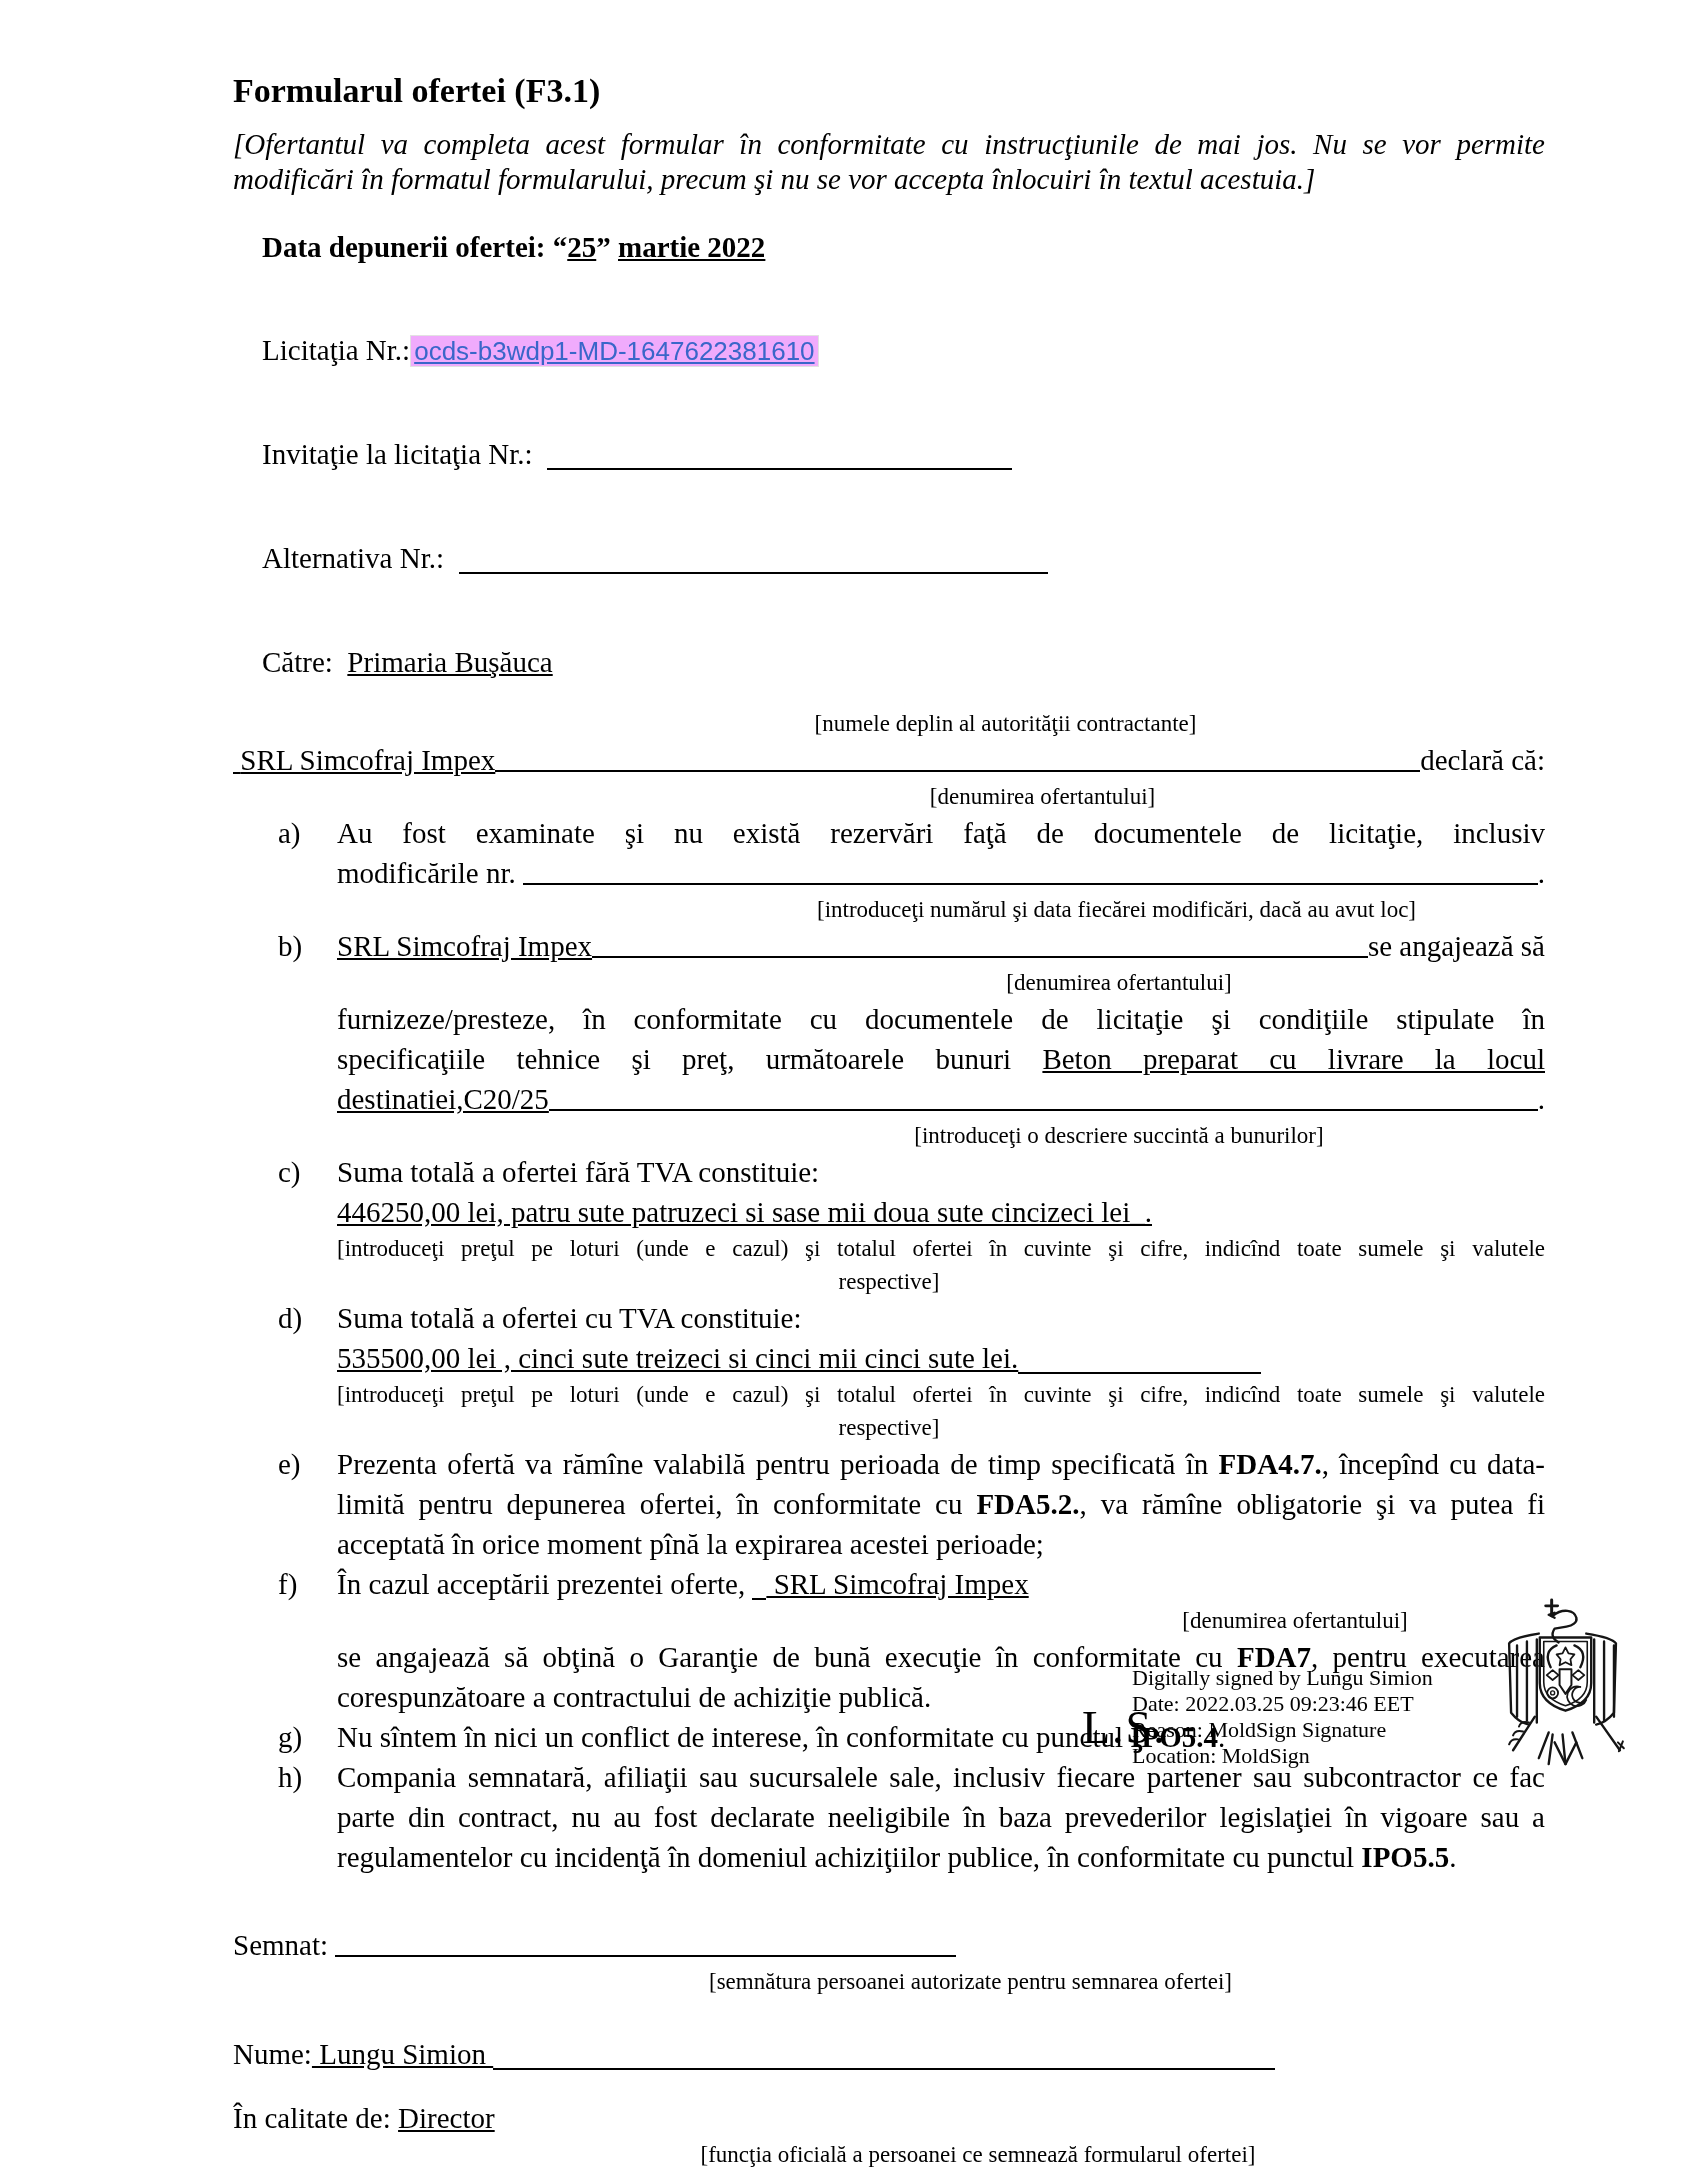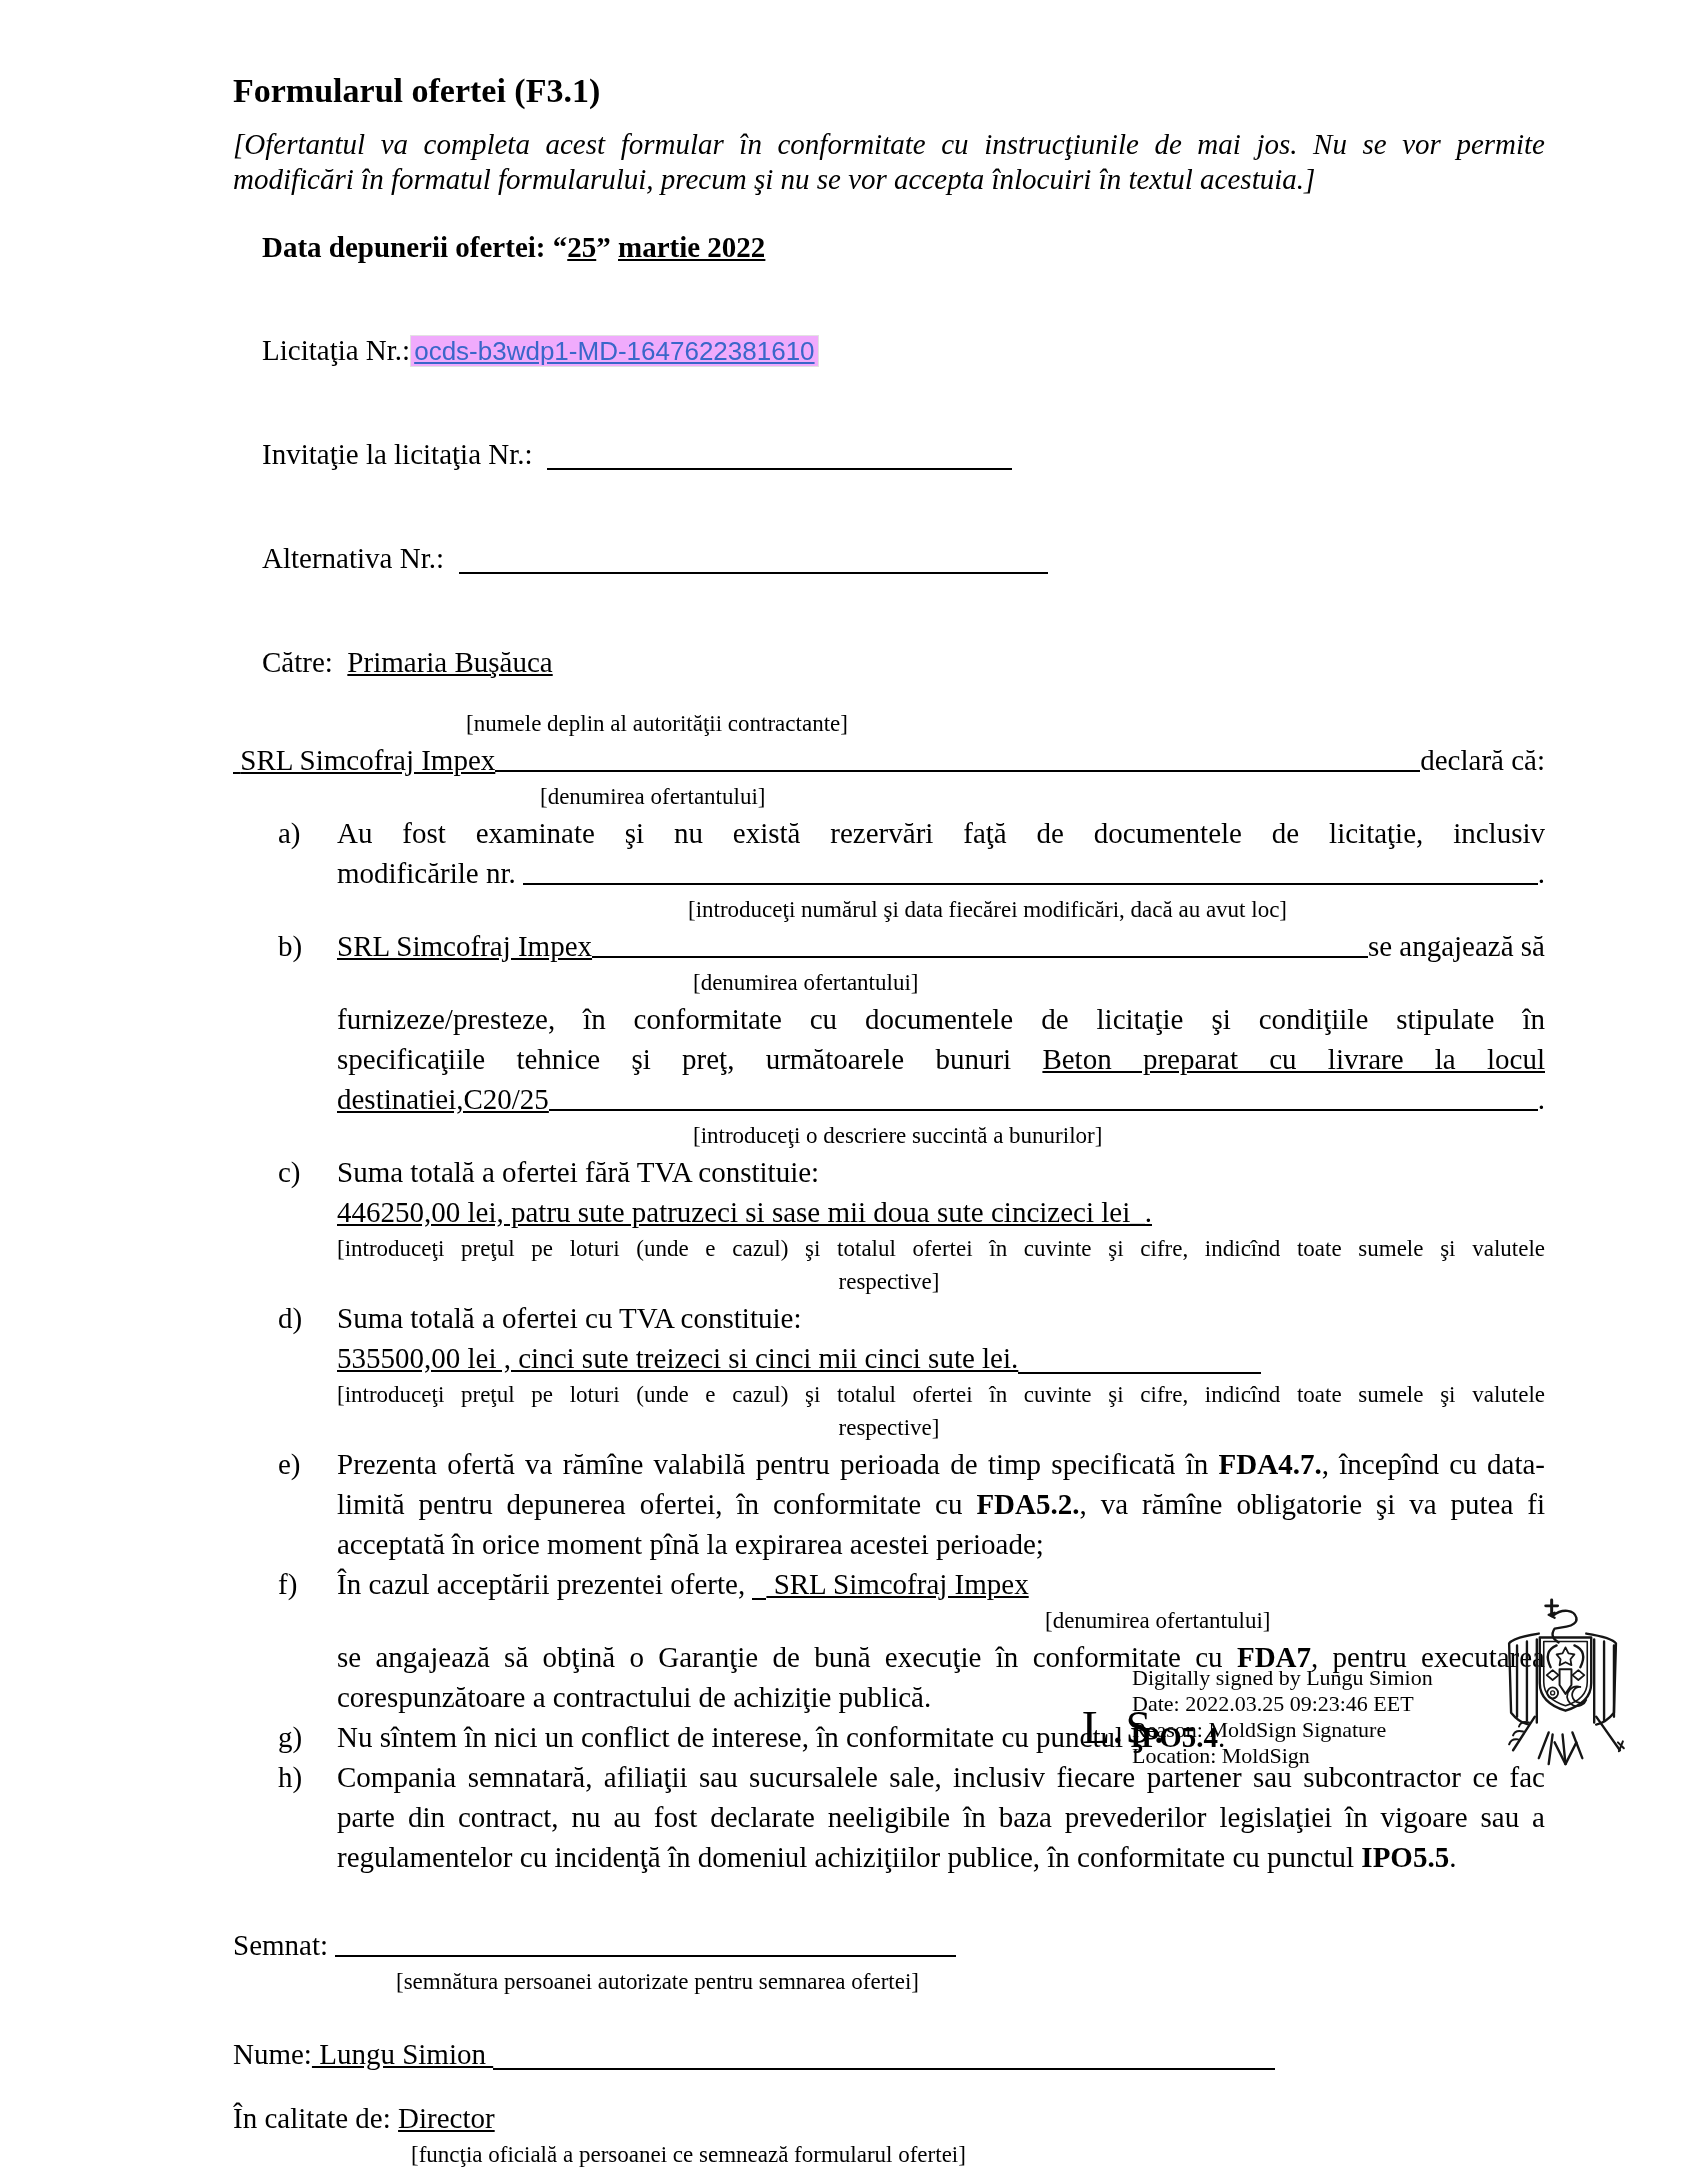--- a/index.html
+++ b/index.html
@@ -6,21 +6,21 @@
   body{
     width:1683px;height:2178px;background:#ffffff;color:#000;
     font-family:"Liberation Serif",serif;font-size:29px;
     position:relative;overflow:hidden;
   }
   .content{position:absolute;left:233px;top:0;width:1312px;}
   .title{font-weight:bold;font-size:34px;line-height:40px;text-align:left;margin-top:71px;margin-bottom:16px;}
   .intro{font-style:italic;text-align:justify;line-height:35px;}
   .hline{line-height:30px;margin-top:13px;white-space:pre-wrap;}
   .hline.first{margin-top:5px;font-weight:bold;}
-  .hint{font-size:23px;line-height:33px;white-space:pre-wrap;}
+  .hint{font-size:23px;line-height:33px;white-space:pre-wrap;text-align:center;}
   .li{position:relative;padding-left:104px;line-height:40px;}
   .mk{position:absolute;left:45px;top:0;}
   .just{text-align:justify;}
   .jfull{text-align:justify;text-align-last:justify;}
   .flexline{display:flex;line-height:40px;}
   .lh40{line-height:40px;}
   span,u,b{white-space:pre-wrap;}
   .fill{flex:1 1 auto;border-bottom:2px solid #000;height:0;align-self:flex-end;margin-bottom:8px;}
   .fillw{display:inline-block;border-bottom:2px solid #000;height:0;vertical-align:-6px;}
   .link{

